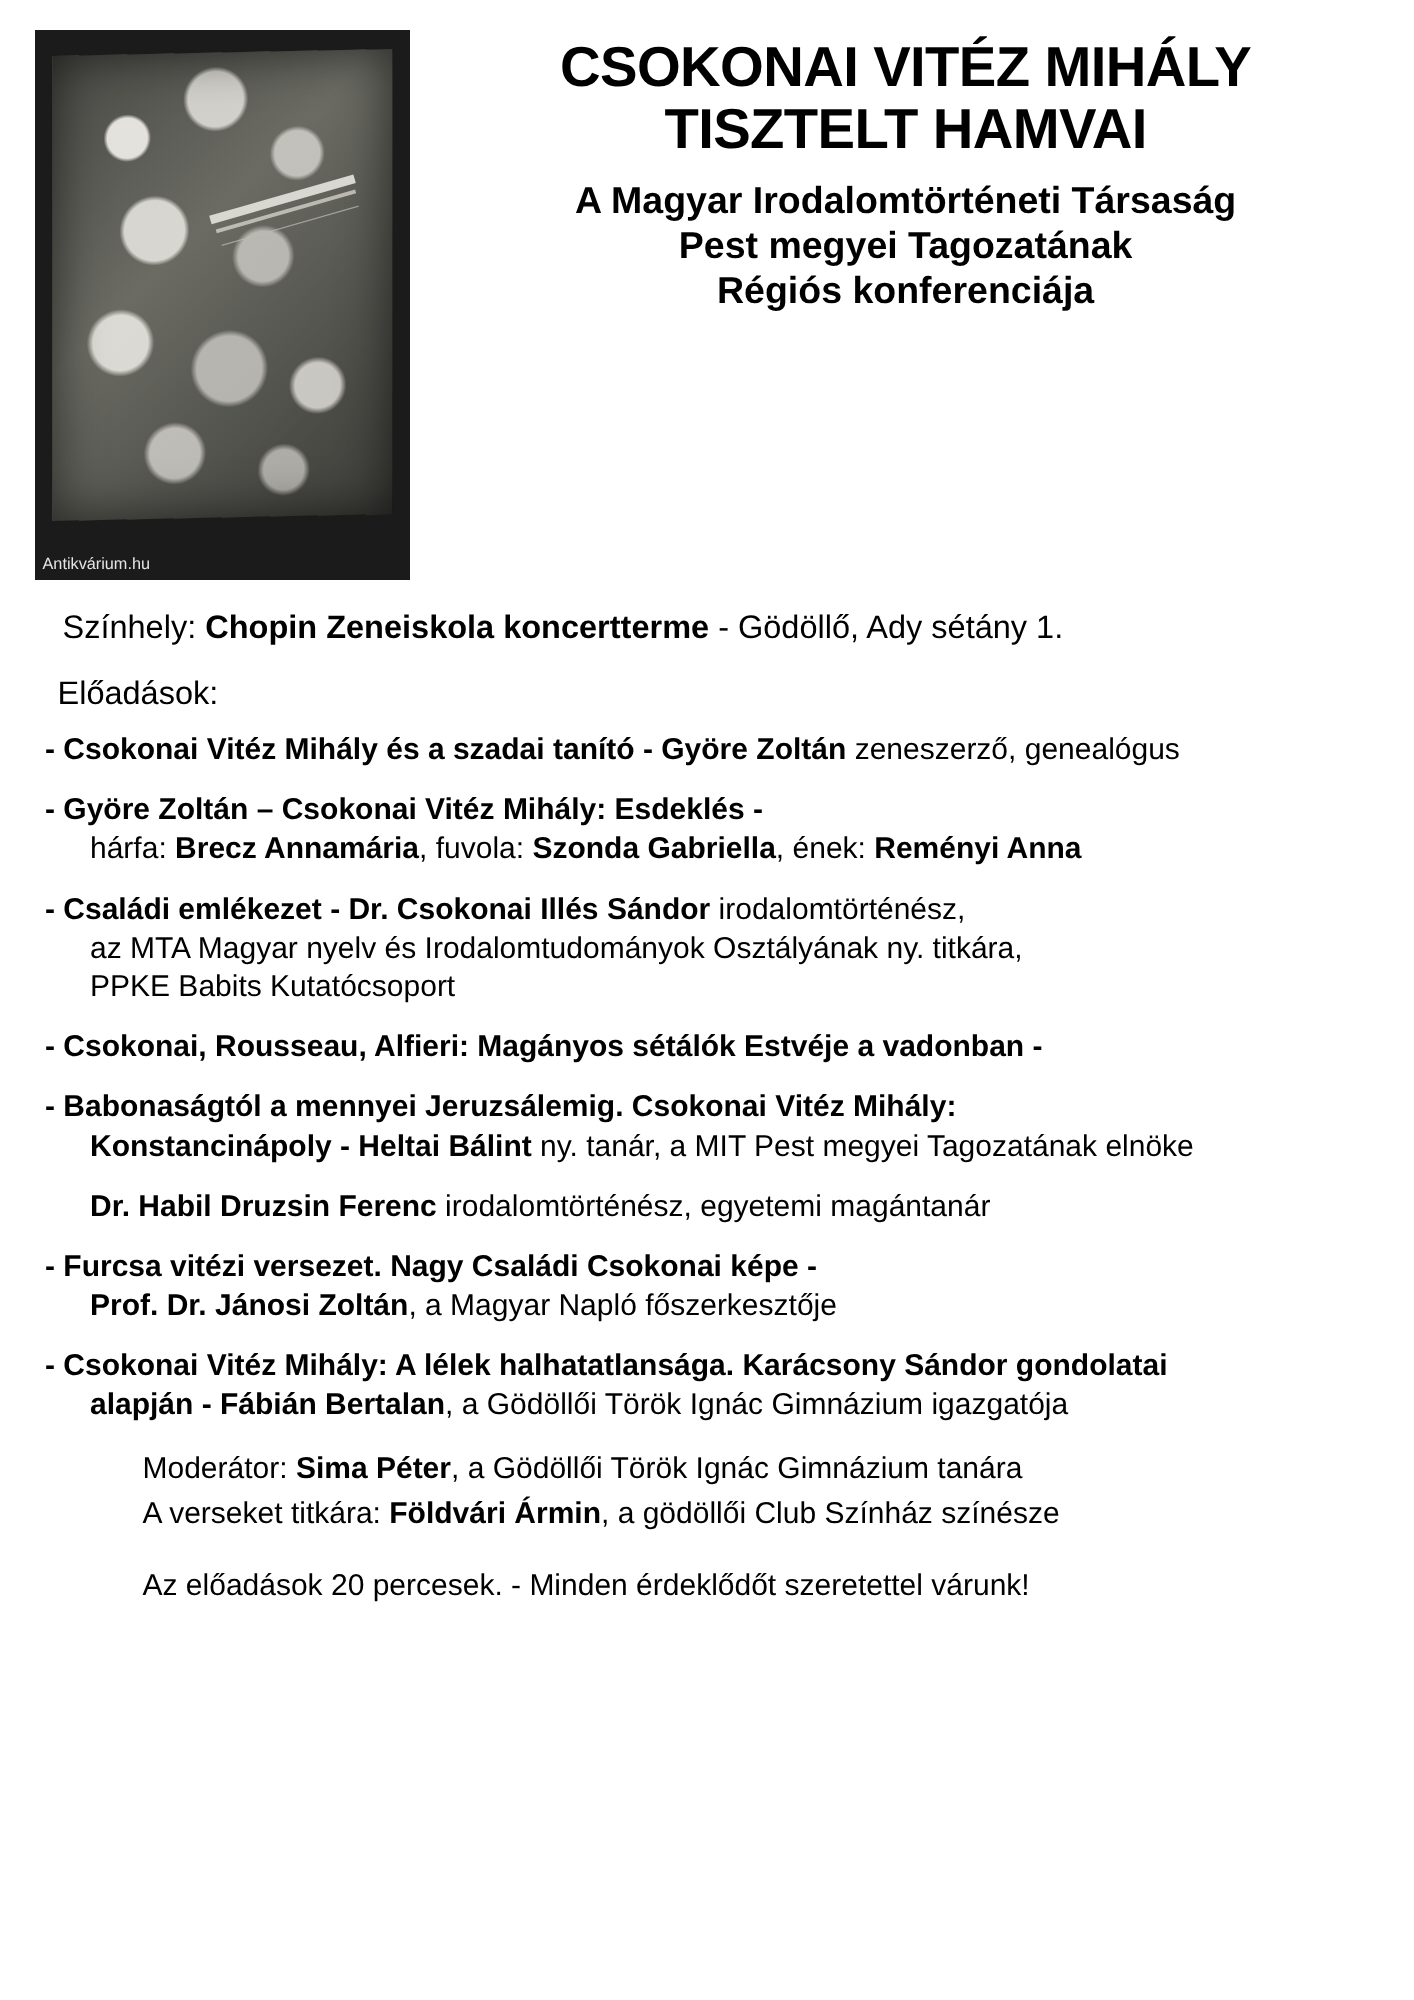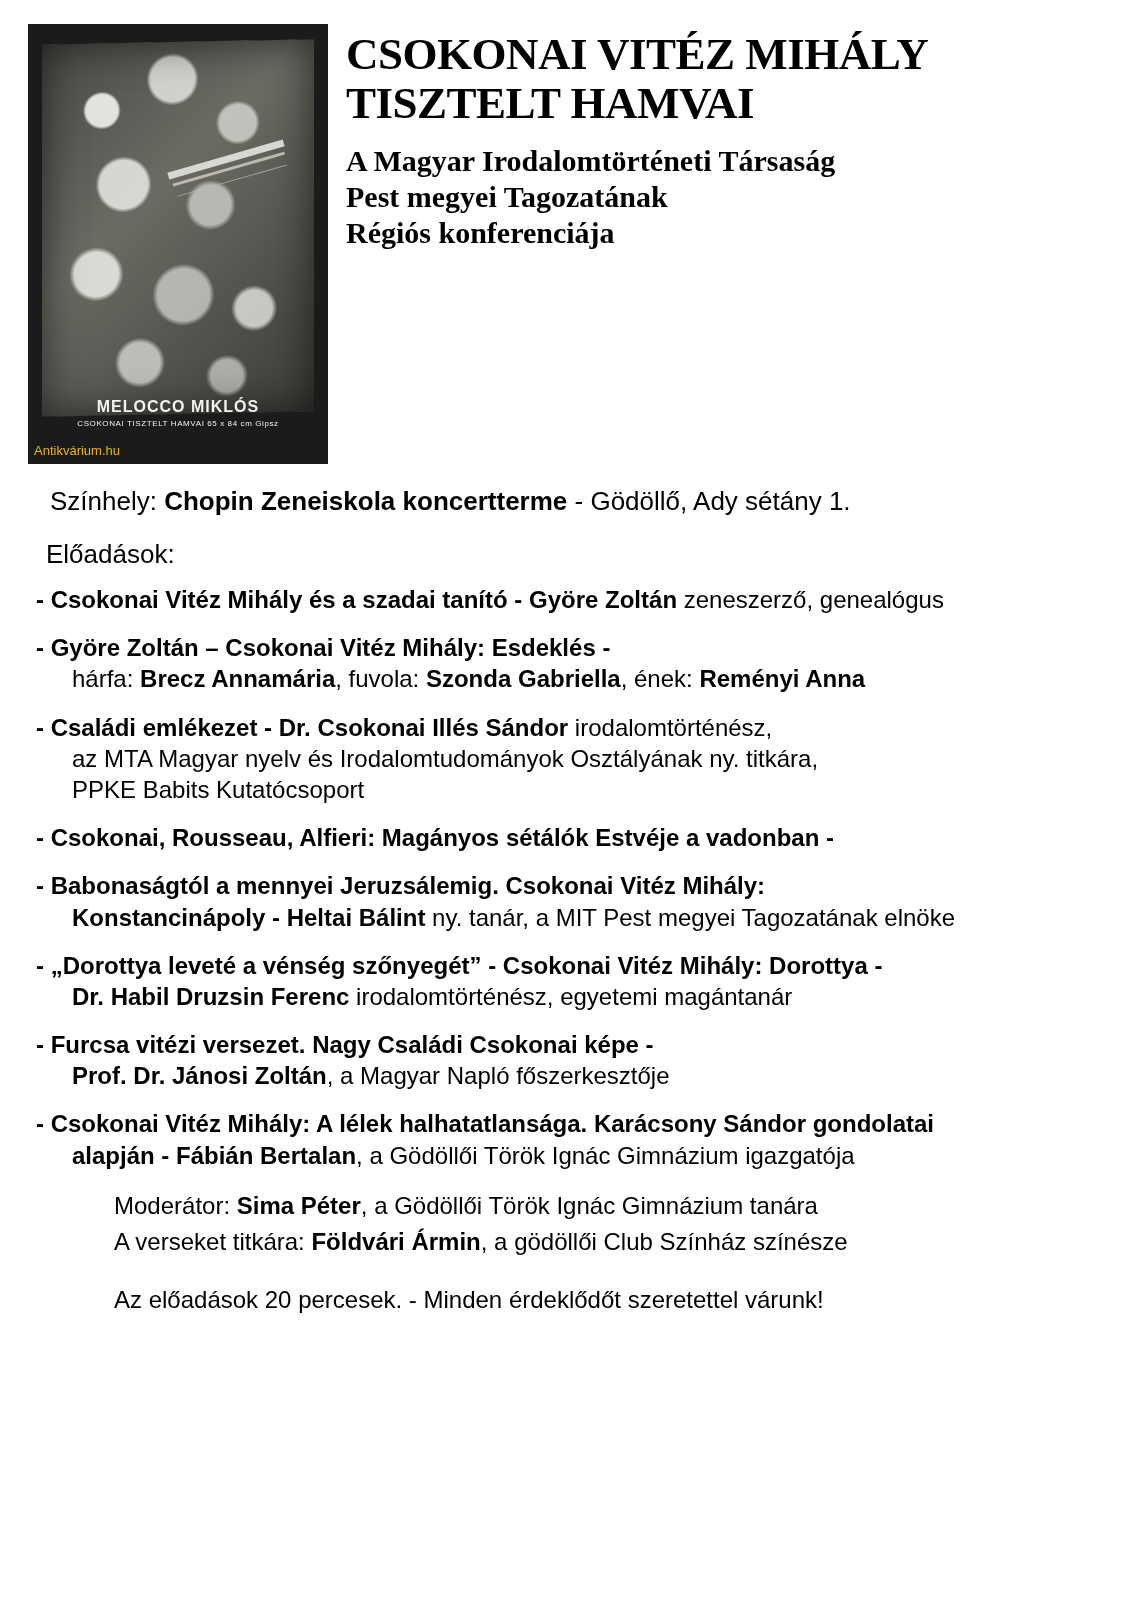--- a/index.html
+++ b/index.html
@@ -83,28 +83,28 @@
   }
   .art-caption .line2 {
     font-size: 8px;
     letter-spacing: 0.6px;
     margin-top: 3px;
   }
   .art-watermark {
     position: absolute;
     left: 6px;
     bottom: 6px;
-    color: #eab308;
+    color: #e5e5e5;
     font-size: 13px;
   }
 
   .head-text {
     flex: 1 1 auto;
     padding-top: 6px;
-    font-family: Liberation Serif, serif;
+    text-align: center;
   }
   .title {
     font-size: 45px;
     font-weight: bold;
     line-height: 1.08;
     letter-spacing: -0.5px;
   }
   .sub1 {
     font-size: 30px;
     font-weight: bold;
@@ -168,24 +168,20 @@
 </head>
 <body>
 
 <div class="poster">
 
   <div class="header">
 
     <div class="artwork">
       <div class="art-plate"></div>
       <div class="art-crack"></div>
-      <div class="art-caption">
-        <div class="line1">MELOCCO MIKLÓS</div>
-        <div class="line2">CSOKONAI TISZTELT HAMVAI   65 x 84 cm  Gipsz</div>
-      </div>
       <div class="art-watermark">Antikvárium.hu</div>
     </div>
 
     <div class="head-text">
       <div class="title">
         <div>CSOKONAI VITÉZ MIHÁLY</div>
         <div>TISZTELT HAMVAI</div>
       </div>
       <div class="sub1">
         <div>A Magyar Irodalomtörténeti Társaság</div>
@@ -226,21 +222,20 @@
     <div class="talk">
       <span class="l"><b>- Csokonai, Rousseau, Alfieri: Magányos sétálók Estvéje a vadonban -</b></span>
     </div>
 
     <div class="talk">
       <span class="l"><b>- Babonaságtól a mennyei Jeruzsálemig. Csokonai Vitéz Mihály:</b></span>
       <span class="l cont"><b>Konstancinápoly - Heltai Bálint</b><span> ny. tanár, a MIT Pest megyei Tagozatának elnöke</span></span>
     </div>
 
     <div class="talk">
-      <span class="l"><b>- „Dorottya leveté a vénség szőnyegét” - Csokonai Vitéz Mihály: Dorottya -</b></span>
       <span class="l cont"><b>Dr. Habil Druzsin Ferenc</b><span> irodalomtörténész, egyetemi magántanár</span></span>
     </div>
 
     <div class="talk">
       <span class="l"><b>- Furcsa vitézi versezet. Nagy Családi Csokonai képe -</b></span>
       <span class="l cont"><b>Prof. Dr. Jánosi Zoltán</b><span>, a Magyar Napló főszerkesztője</span></span>
     </div>
 
     <div class="talk">
       <span class="l"><b>- Csokonai Vitéz Mihály: A lélek halhatatlansága. Karácsony Sándor gondolatai</b></span>

